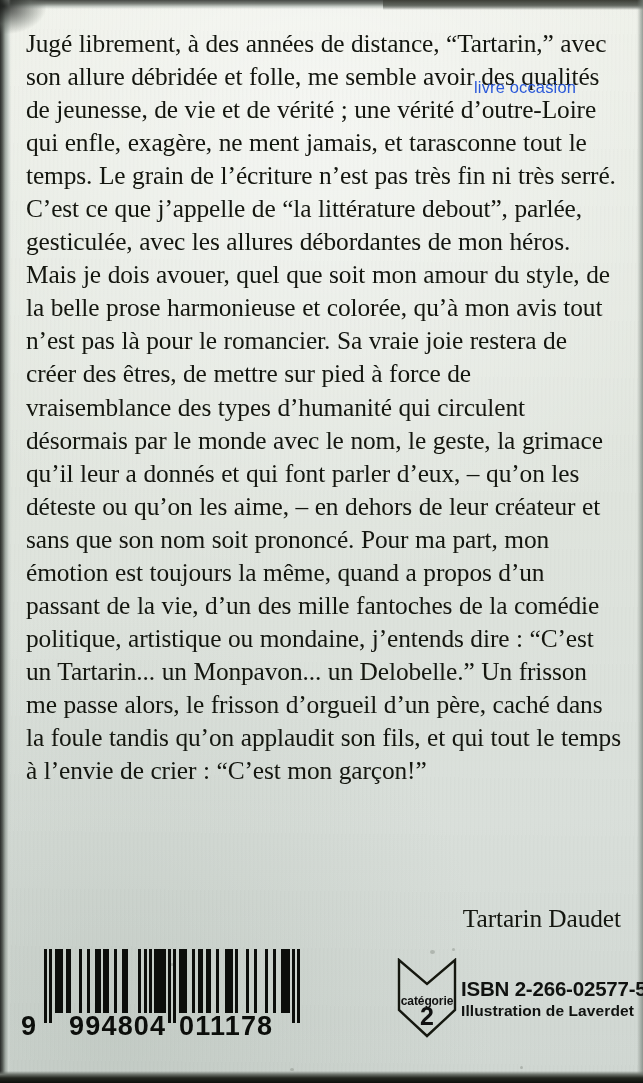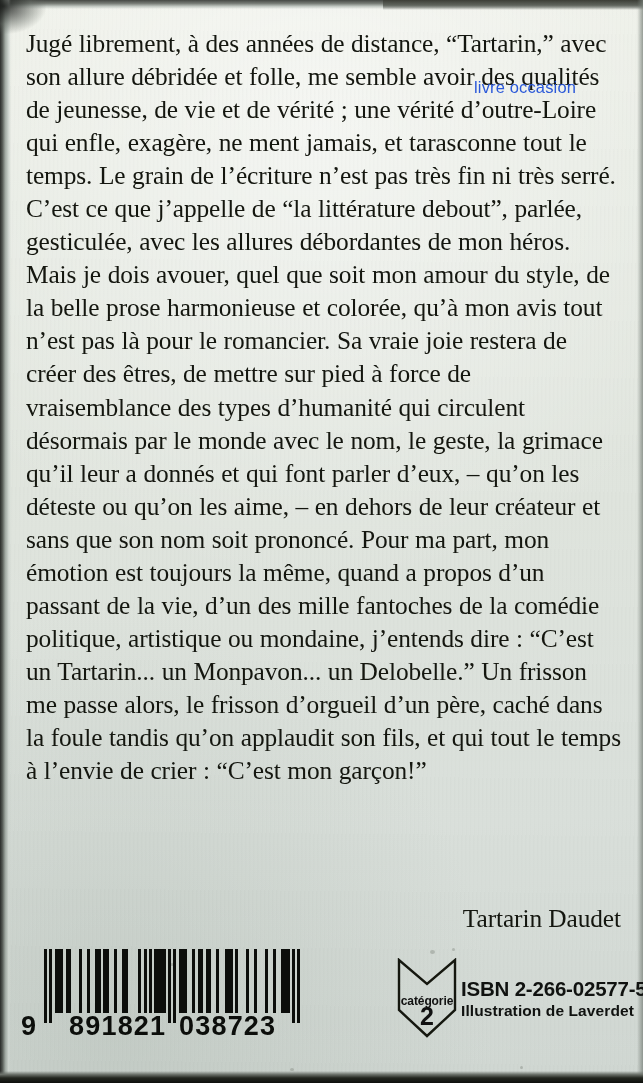--- a/index.html
+++ b/index.html
@@ -295,22 +295,22 @@
         <span style="left: 220.97px; width: 3.04px; height: 64px;"></span>
         <span style="left: 229.05px; width: 3.04px; height: 64px;"></span>
         <span style="left: 237.14px; width: 3.04px; height: 64px;"></span>
         <span style="left: 239.83px; width: 3.04px; height: 64px;"></span>
         <span style="left: 242.53px; width: 3.04px; height: 64px;"></span>
         <span style="left: 247.92px; width: 3.04px; height: 74px;"></span>
         <span style="left: 253.31px; width: 3.04px; height: 74px;"></span>
       </div>
     <div class="bc-digits">
       <span class="lead">9</span>
-      <span class="grp1">891821</span>
-      <span class="grp2">038723</span>
+      <span class="grp1">994804</span>
+      <span class="grp2">011178</span>
     </div>
   </div>
 
   <div class="badge">
     <svg width="62" height="80" viewBox="0 0 62 80">
       <path d="M3 2 L3 52 L31 78 L59 52 L59 2 L31 26 Z" fill="none" stroke="#15170f" stroke-width="2.4" stroke-linejoin="miter"></path>
     </svg>
     <div class="badge-word">catégorie</div>
     <div class="badge-num">2</div>
   </div>

